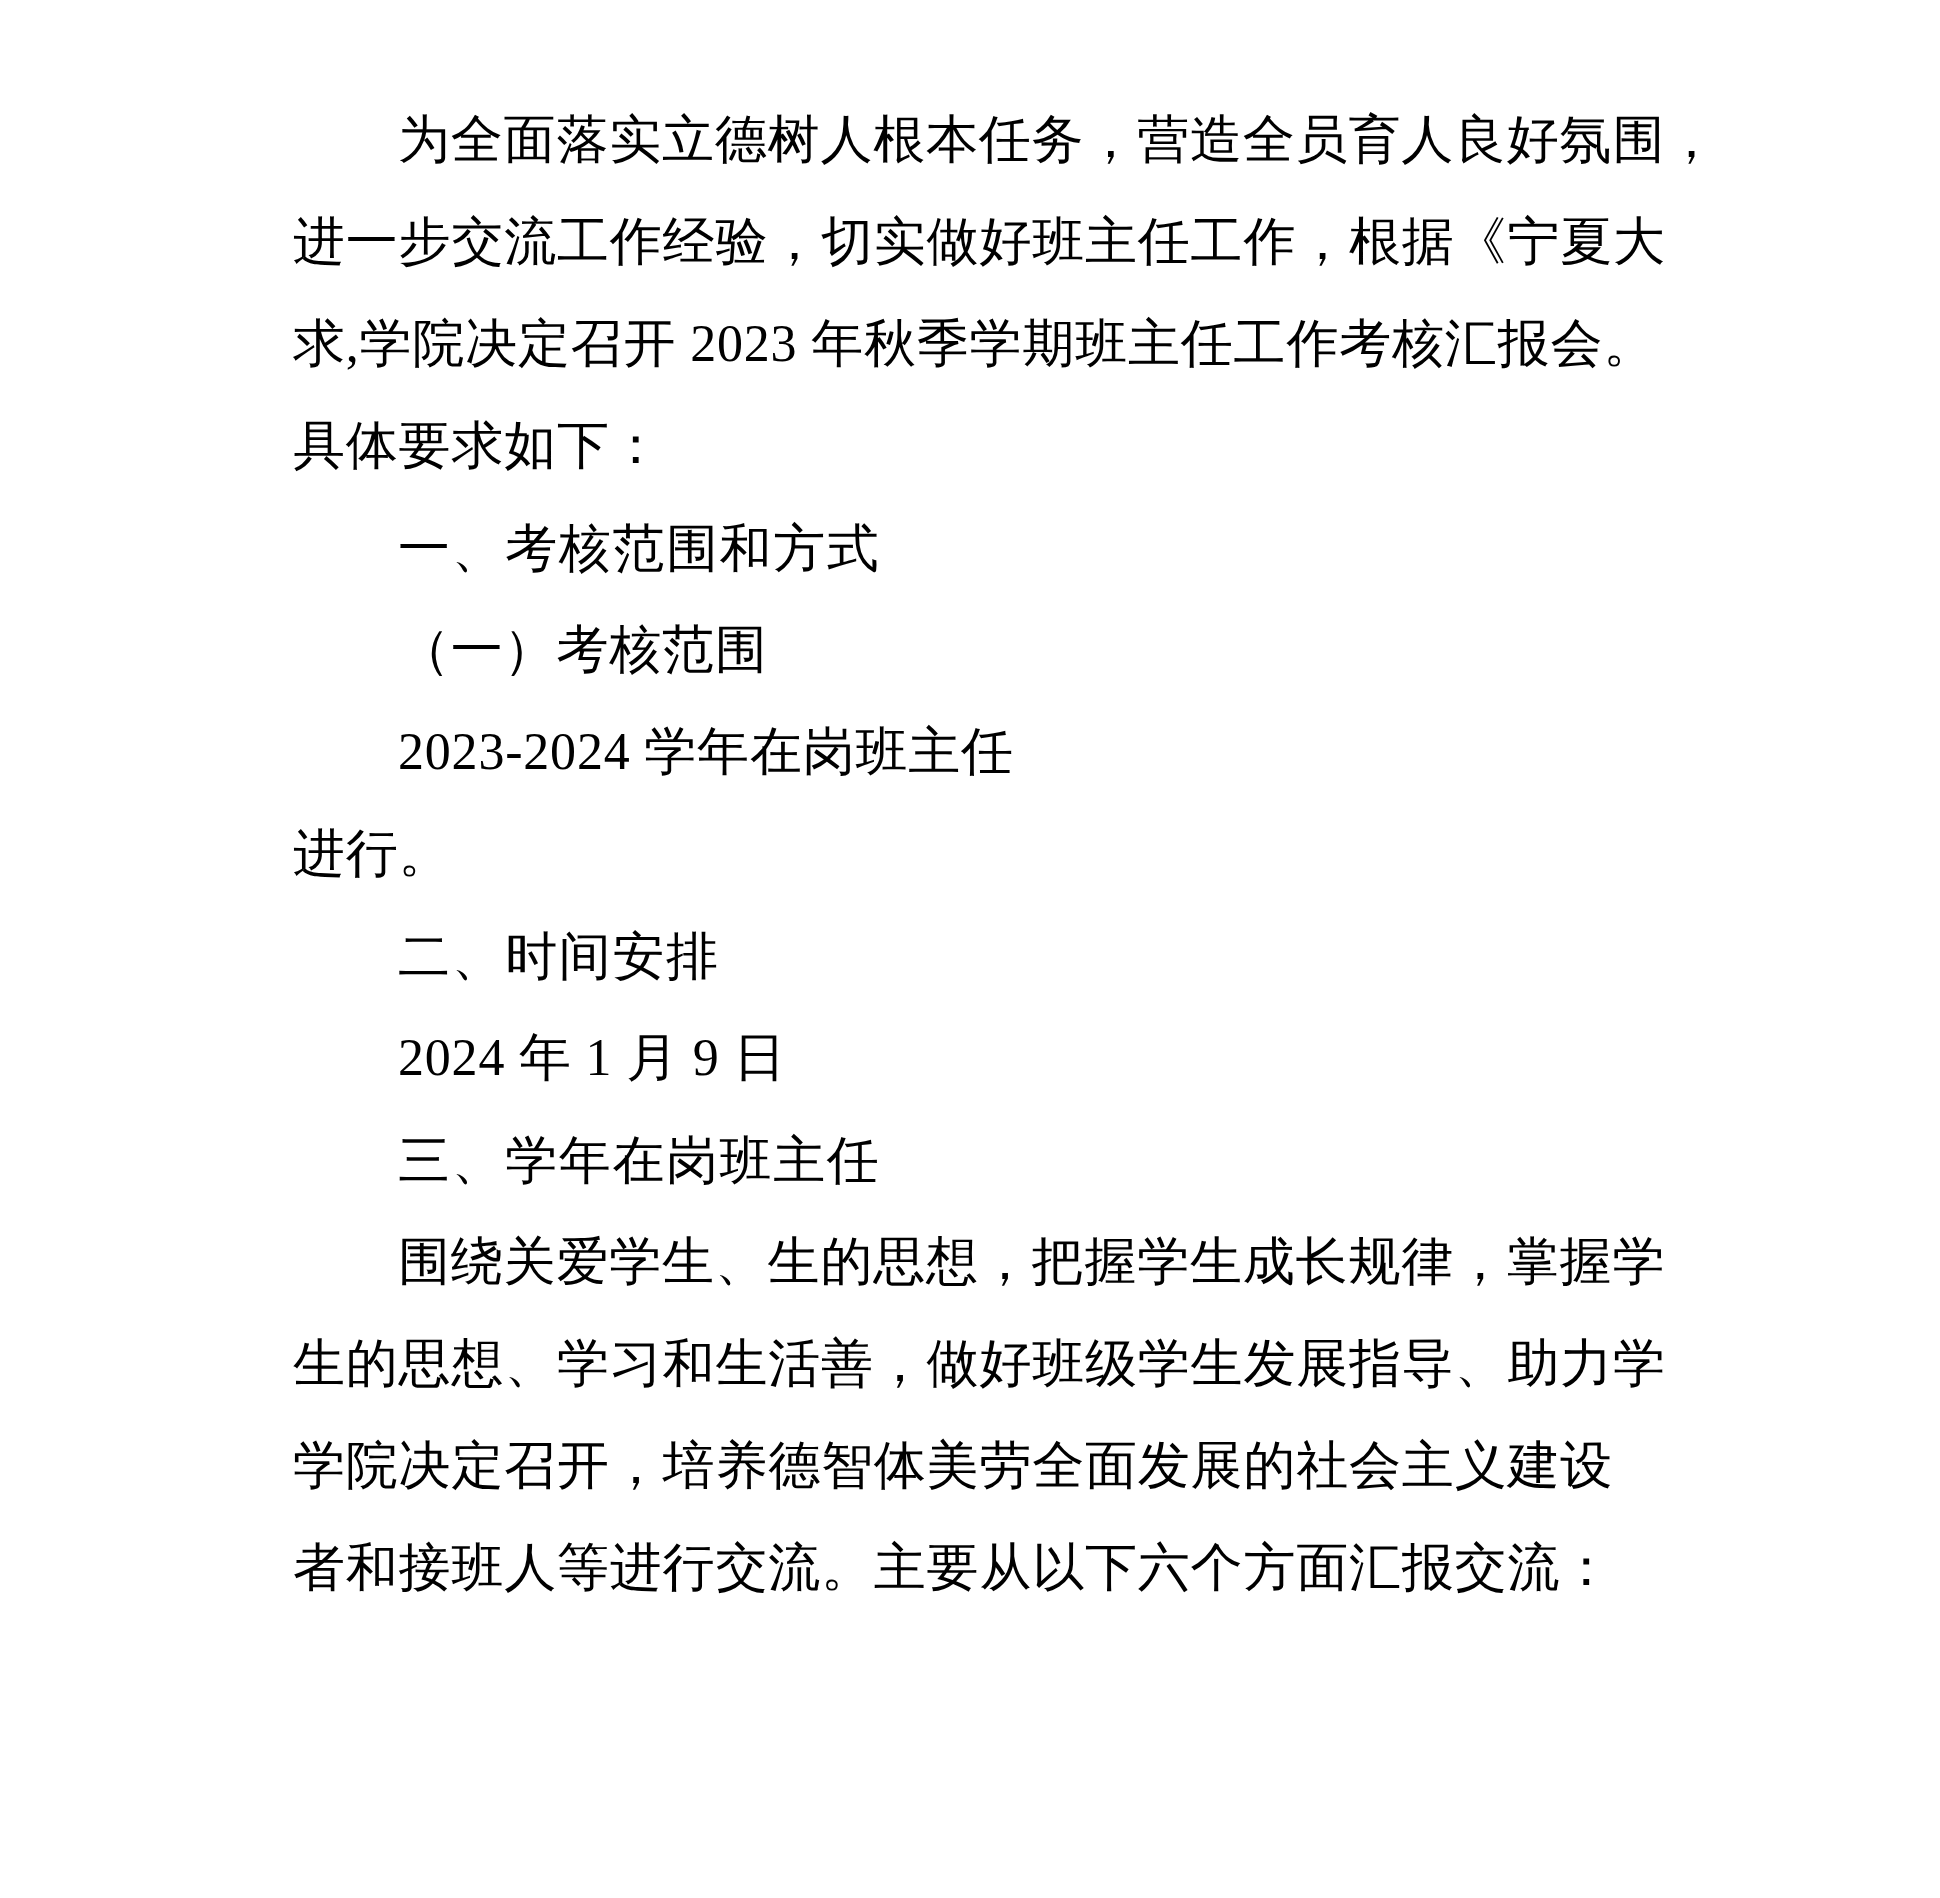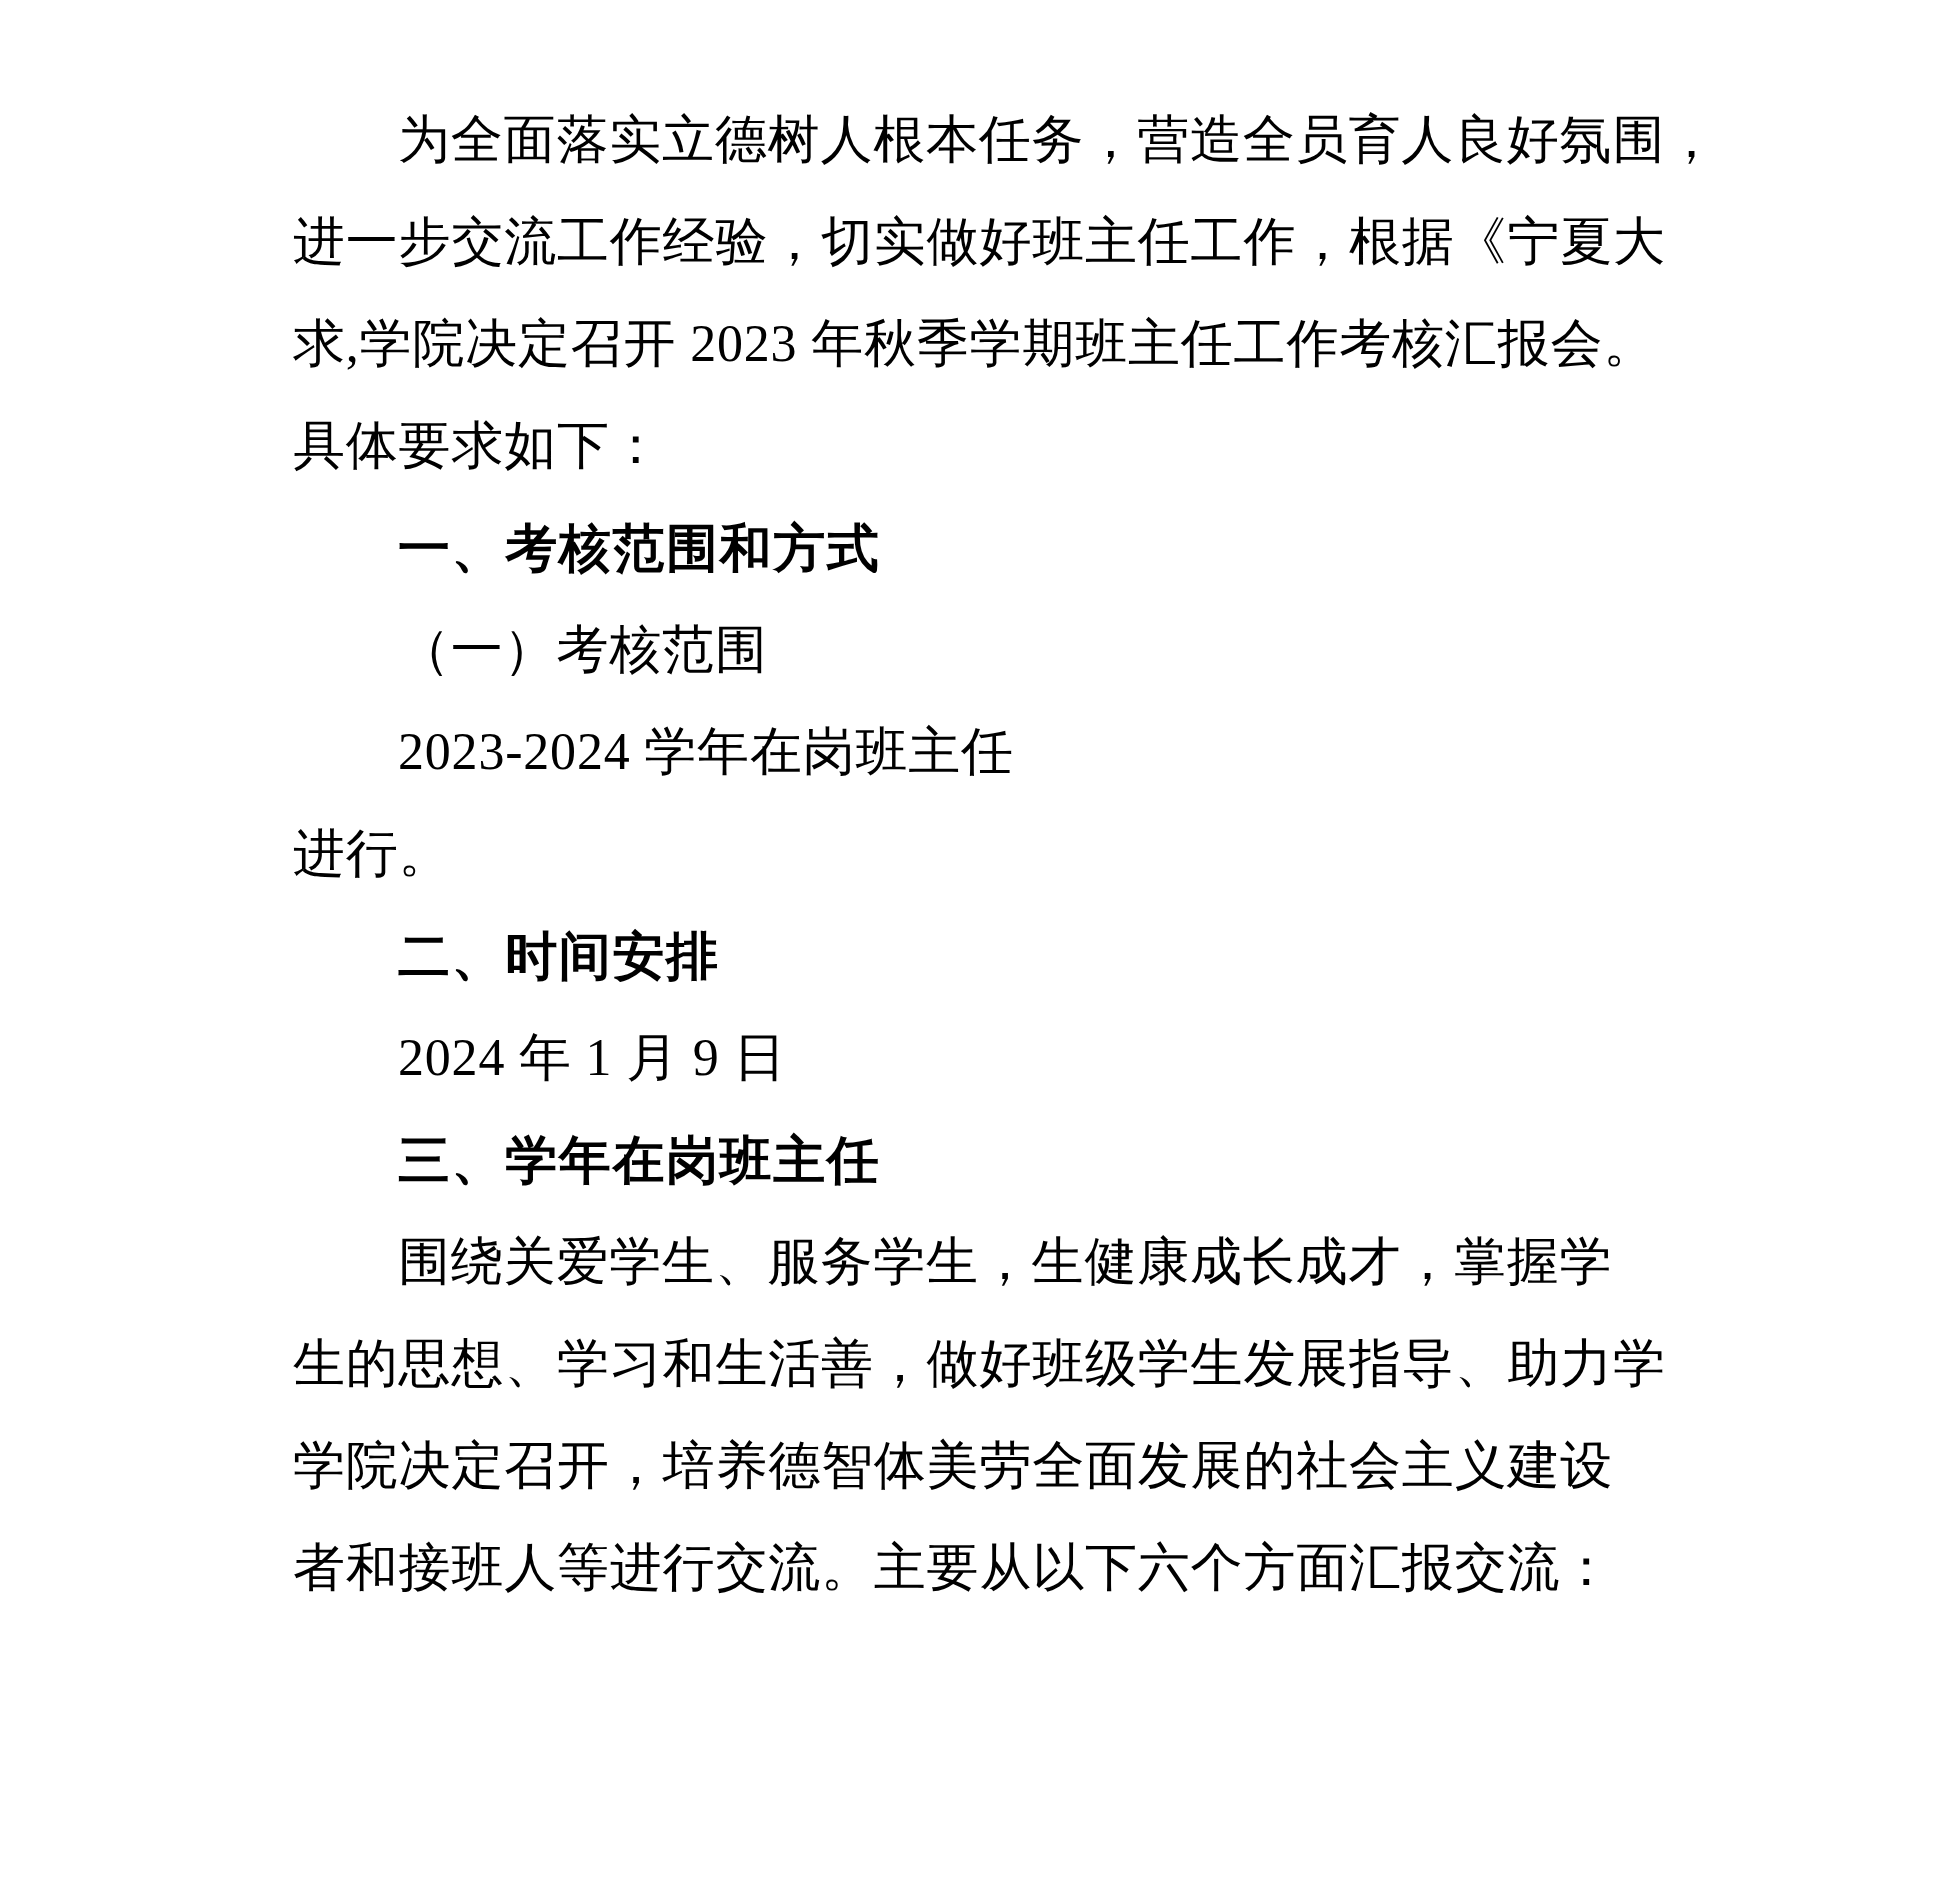--- a/index.html
+++ b/index.html
@@ -30,21 +30,21 @@
     .body-text {
       font-family: "Liberation Serif", "DejaVu Serif", serif;
       font-weight: 400;
     }
     .sub-heading {
       font-family: "Liberation Serif", "DejaVu Serif", serif;
       font-weight: 400;
     }
     .heading {
       font-family: "Liberation Sans", "DejaVu Sans", sans-serif;
-      font-weight: 700;
+      font-weight: 400;
       letter-spacing: 1.6px;
     }
     .indent {
       padding-left: 105px;
     }
   </style>
 </head>
 <body>
 
 <div class="page">
@@ -53,19 +53,19 @@
     <p class="ln body-text">进一步交流工作经验，切实做好班主任工作，根据《宁夏大</p>
     <p class="ln body-text">求,学院决定召开 2023 年秋季学期班主任工作考核汇报会。</p>
     <p class="ln body-text">具体要求如下：</p>
     <p class="ln heading indent">一、考核范围和方式</p>
     <p class="ln sub-heading indent">（一）考核范围</p>
     <p class="ln body-text indent">2023-2024 学年在岗班主任</p>
     <p class="ln body-text">进行。</p>
     <p class="ln heading indent">二、时间安排</p>
     <p class="ln body-text indent">2024 年 1 月 9 日</p>
     <p class="ln heading indent">三、学年在岗班主任</p>
-    <p class="ln body-text indent">围绕关爱学生、服务学生，生健康成长成才，掌握学</p>
+    <p class="ln body-text indent">围绕关爱学生、生的思想，把握学生成长规律，掌握学</p>
     <p class="ln body-text">生的思想、学习和生活善，做好班级学生发展指导、助力学</p>
     <p class="ln body-text">学院决定召开，培养德智体美劳全面发展的社会主义建设</p>
     <p class="ln body-text">者和接班人等进行交流。主要从以下六个方面汇报交流：</p>
   </div>
 </div>
 
 
 </body></html>

